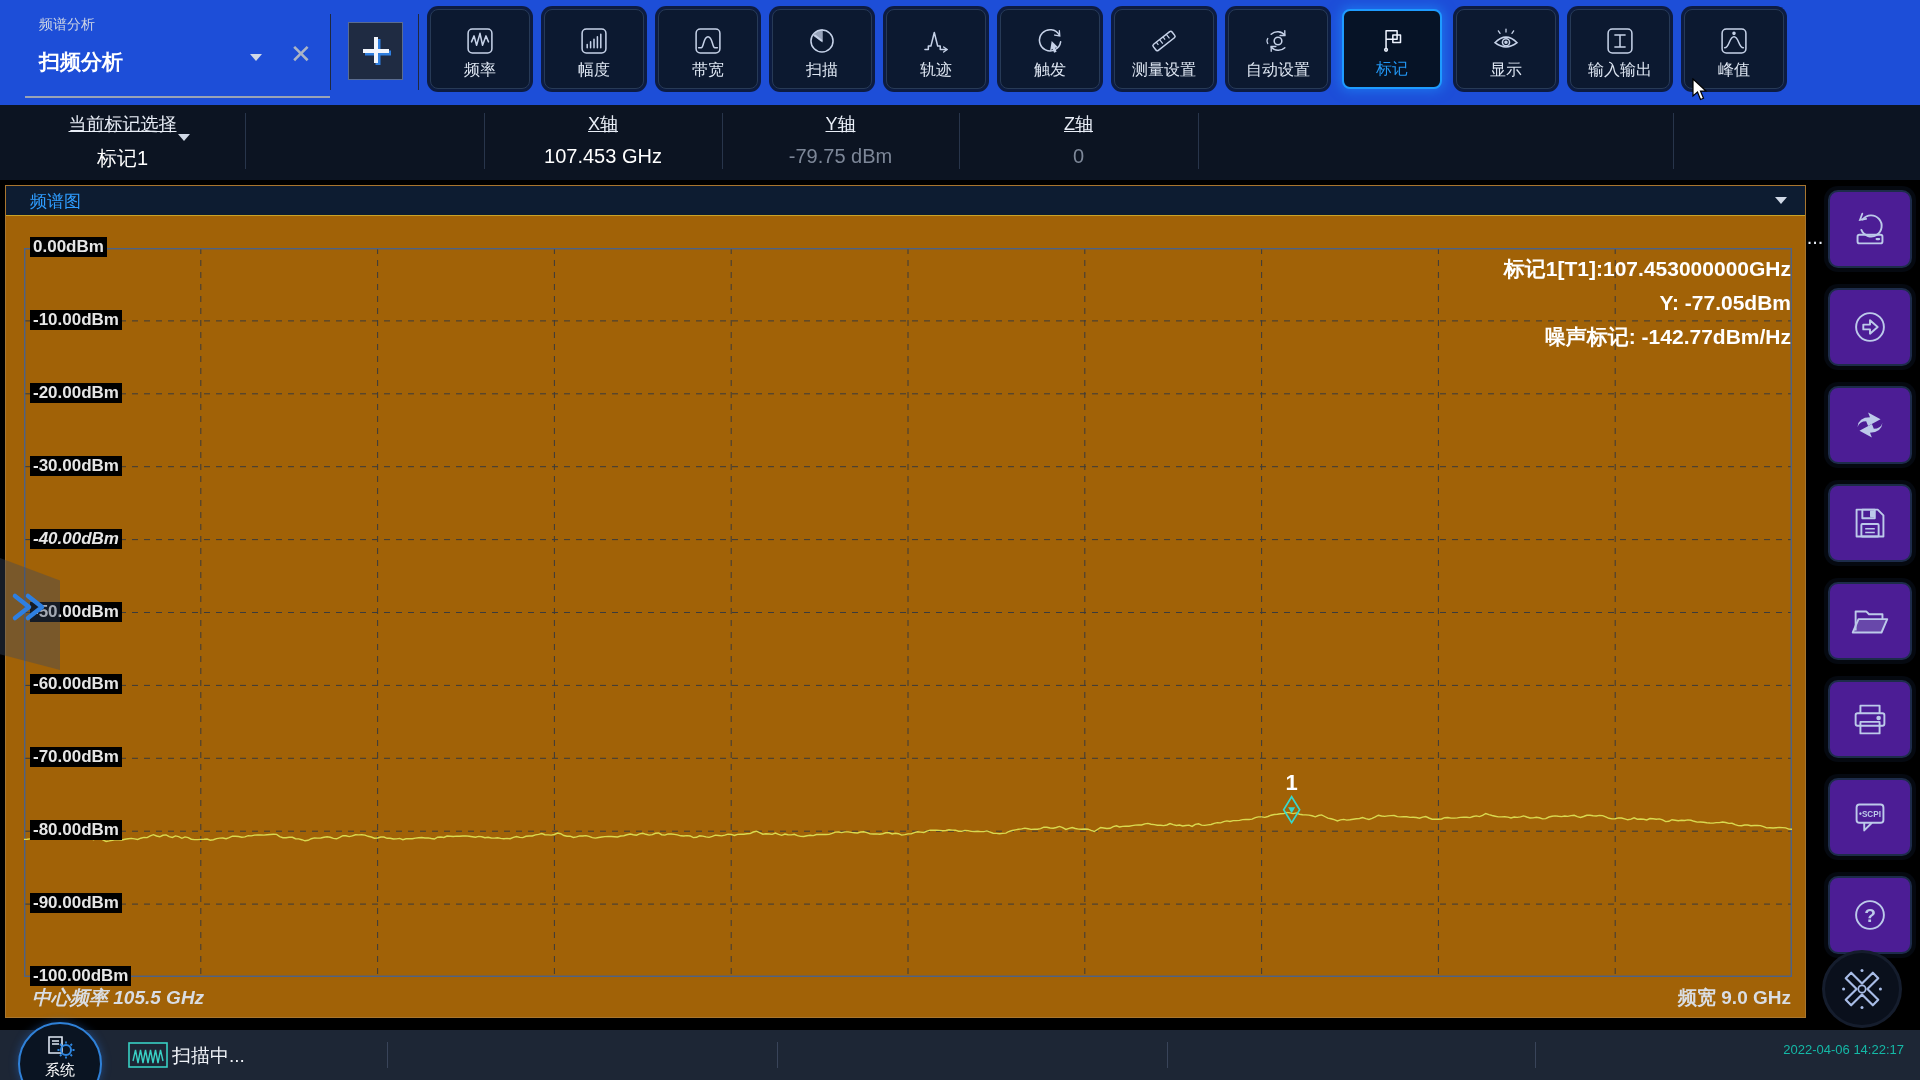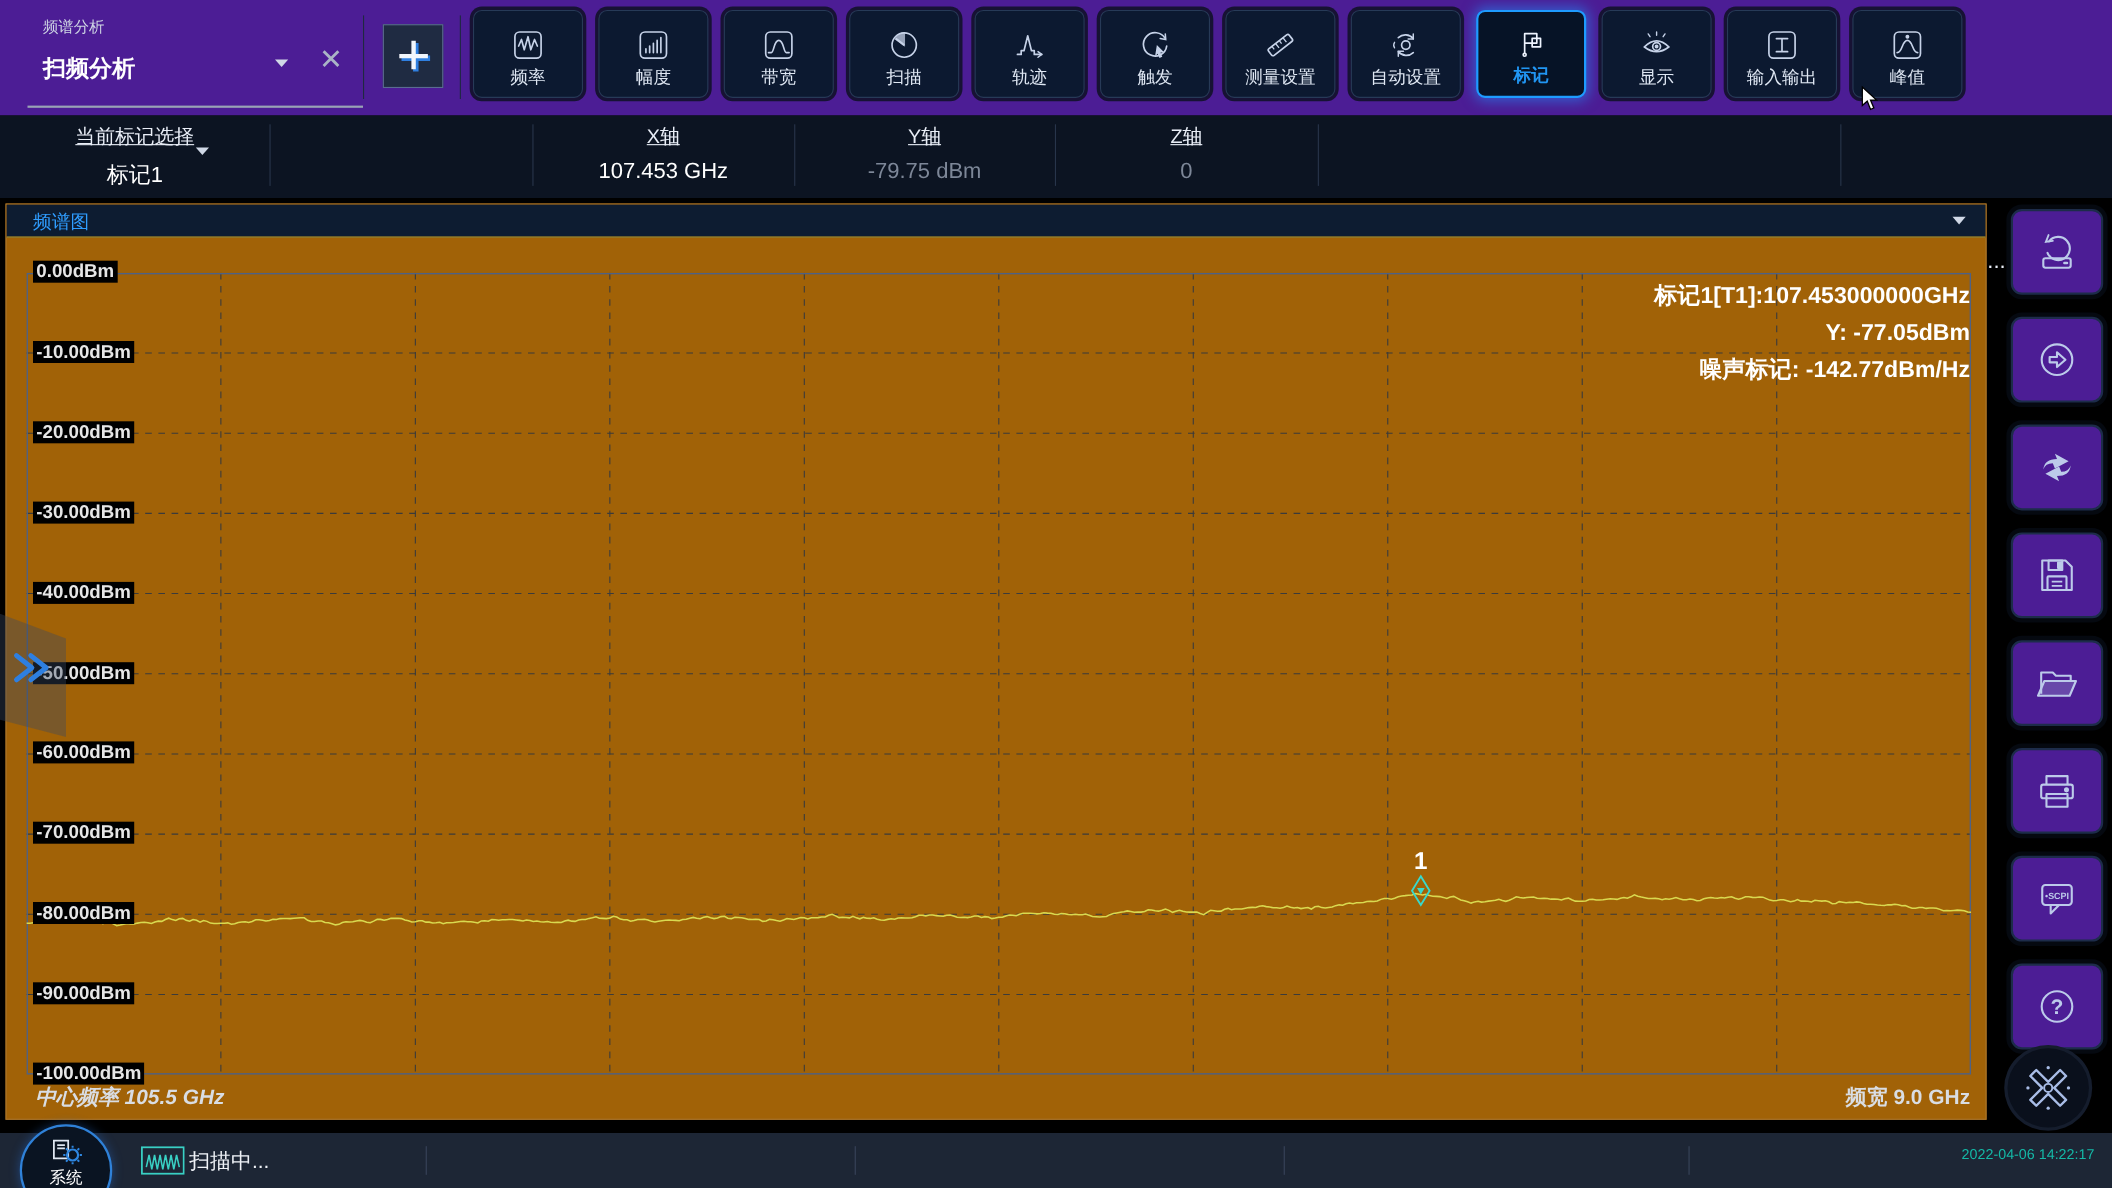--- a/index.html
+++ b/index.html
@@ -1,41 +1,41 @@
 <!DOCTYPE html>
 <html style="--accent: #2196f3; --title-blue: #2f9dff; --panel-border: #a9762f; --header-gold: #c9a227; --status-teal: #39d0c4; --trace: #d9d94f; --marker: #38d8cc;"><head>
 <meta charset="utf-8">
 <style>
   *{box-sizing:border-box;margin:0;padding:0}
   html,body{width:1920px;height:1080px;overflow:hidden;background:#000;
     font-family:"Liberation Sans","DejaVu Sans",sans-serif;color:#e8eef8;}
   #stage{position:absolute;inset:0;width:1920px;height:1080px;background:#000;}
 
   
-  #topbar{position:absolute;left:0;top:0;width:1920px;height:105px;background:#4c1d95;padding-left:16px;}
+  #topbar{position:absolute;left:0;top:0;width:1920px;height:105px;background:#1d4ed8;padding-left:16px;}
   #task-label{position:absolute;left:39px;top:16px;font-size:14px;color:#cfd6e4;}
   #tab-title{position:absolute;left:39px;top:48px;font-size:21px;font-weight:bold;color:#fff;}
   #tab-underline{position:absolute;left:25px;top:96px;width:305px;height:2px;background:#99a3b6;}
   .caret{width:0;height:0;border-left:6px solid transparent;border-right:6px solid transparent;border-top:7px solid #d0d8e6;}
   #task-caret{position:absolute;left:250px;top:54px;}
   #close-x{position:absolute;left:286px;top:40px;width:30px;height:30px;font-size:26px;line-height:28px;
     text-align:center;color:#aab4c6;font-weight:300;cursor:default;}
   .vdiv{position:absolute;top:14px;height:76px;width:1px;background:#1f2940;}
   #add-btn{position:absolute;left:348px;top:22px;width:55px;height:58px;background:#1f2b42;
     border:1px solid #5a6c90;display:flex;align-items:center;justify-content:center;}
 
   #toolbar{position:absolute;left:430px;top:9px;display:flex;gap:14px;}
   .tbtn{width:100px;height:80px;background:#0c1930;border:1.5px solid #273a57;border-radius:8px;
     display:flex;flex-direction:column;align-items:center;justify-content:flex-end;padding-bottom:7px;
     box-shadow:0 0 0 3px rgba(10,16,28,.8);}
   .tbtn .ticon{width:34px;height:34px;color:#c6d2e8;margin-bottom:2px;}
   .tbtn .tlabel{font-size:16px;color:#dfe7f3;white-space:nowrap;}
   .tbtn.active{border:2px solid #1e9bff;background:#061326;
     box-shadow:0 0 12px 2px rgba(30,150,255,.55);}
-  .tbtn.active .tlabel{color:var(--accent,#2196f3);font-weight:bold;}
+  .tbtn.active .tlabel{color:var(--accent,#2196f3);font-weight:normal;}
   .tbtn.active .ticon{color:#eef4ff;}
 
   
   #markerbar{position:absolute;left:0;top:105px;width:1920px;height:75px;background:#0c1422;}
   .mb-div{position:absolute;top:8px;height:56px;width:1px;background:#28354b;}
   .mb-col{position:absolute;top:0;height:75px;text-align:center;}
   .mb-head{font-size:18px;color:#e9eef7;margin-top:7px;text-decoration:underline;}
   .mb-val{font-size:20px;color:#fff;margin-top:9px;}
   .mb-val.dim{color:#7d8798;}
   .mb-caret{position:absolute;top:29px;}
@@ -271,21 +271,21 @@
           <g>
     <polygon points="1267.6560000000006,548.6945 1275.6560000000006,561.6945 1267.6560000000006,574.6945 1259.6560000000006,561.6945" fill="none" stroke="#38d8cc" stroke-width="1.7"></polygon>
     <polygon points="1264.1560000000006,559.1945 1271.1560000000006,559.1945 1267.6560000000006,565.1945" fill="#38d8cc"></polygon>
     <text x="1267.6560000000006" y="541.6945" text-anchor="middle" font-size="22" font-weight="bold" fill="#fff">1</text>
   </g>
         </svg>
     <div class="ylabel" style="top: -11px;">0.00dBm</div>
         <div class="ylabel" style="top: 61.9px;">-10.00dBm</div>
         <div class="ylabel" style="top: 134.8px;">-20.00dBm</div>
         <div class="ylabel" style="top: 207.7px;">-30.00dBm</div>
-        <div class="ylabel" style="top: 280.6px;">-40.00dBm</div>
+        <div class="ylabel" style="top: 280.6px; font-style: italic;">-40.00dBm</div>
         <div class="ylabel" style="top: 353.5px;">-50.00dBm</div>
         <div class="ylabel" style="top: 426.4px;">-60.00dBm</div>
         <div class="ylabel" style="top: 499.3px;">-70.00dBm</div>
         <div class="ylabel" style="top: 572.2px;">-80.00dBm</div>
         <div class="ylabel" style="top: 645.1px;">-90.00dBm</div>
         <div class="ylabel" style="top: 718px; text-align: center;">-100.00dBm</div>
       </div>
 
     <div id="readout">
       <div>标记1[T1]:107.453000000GHz</div>

